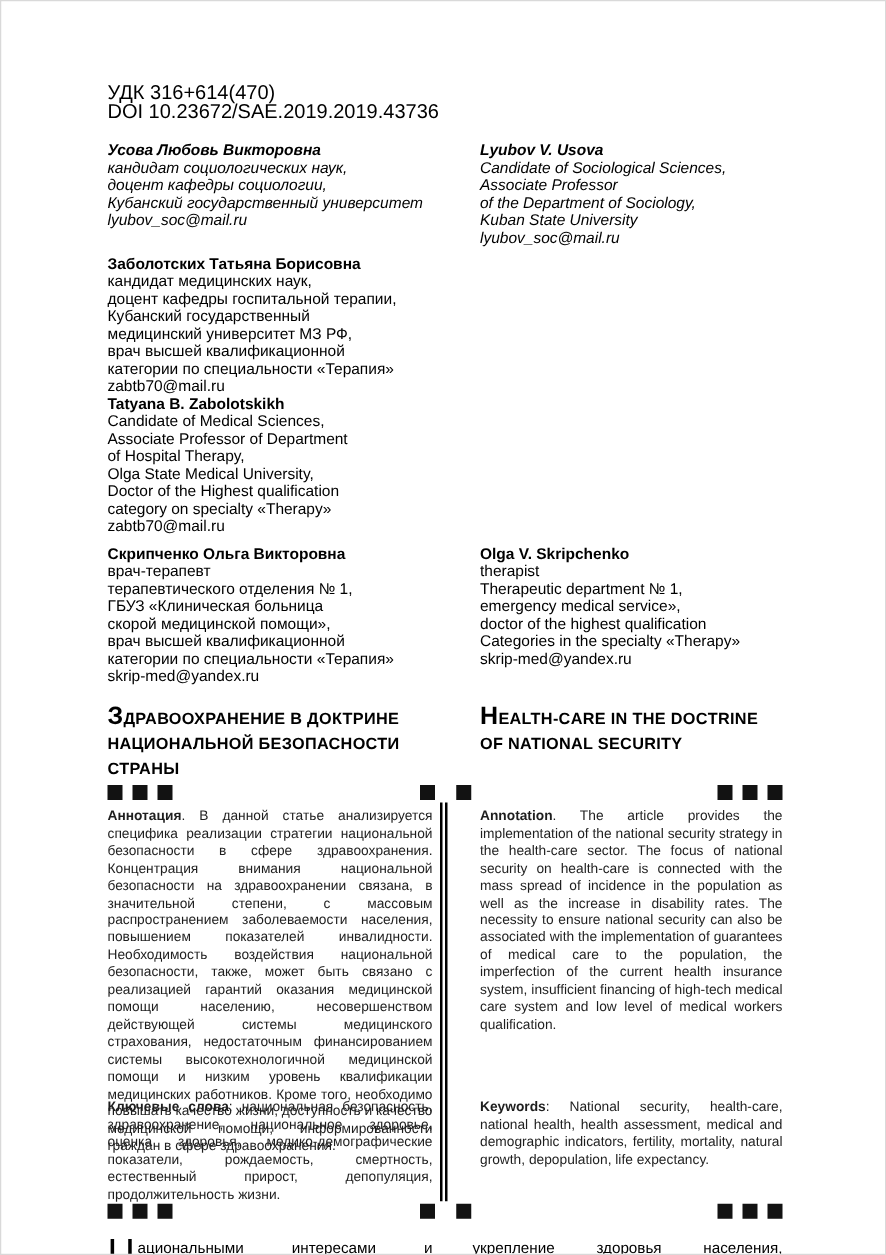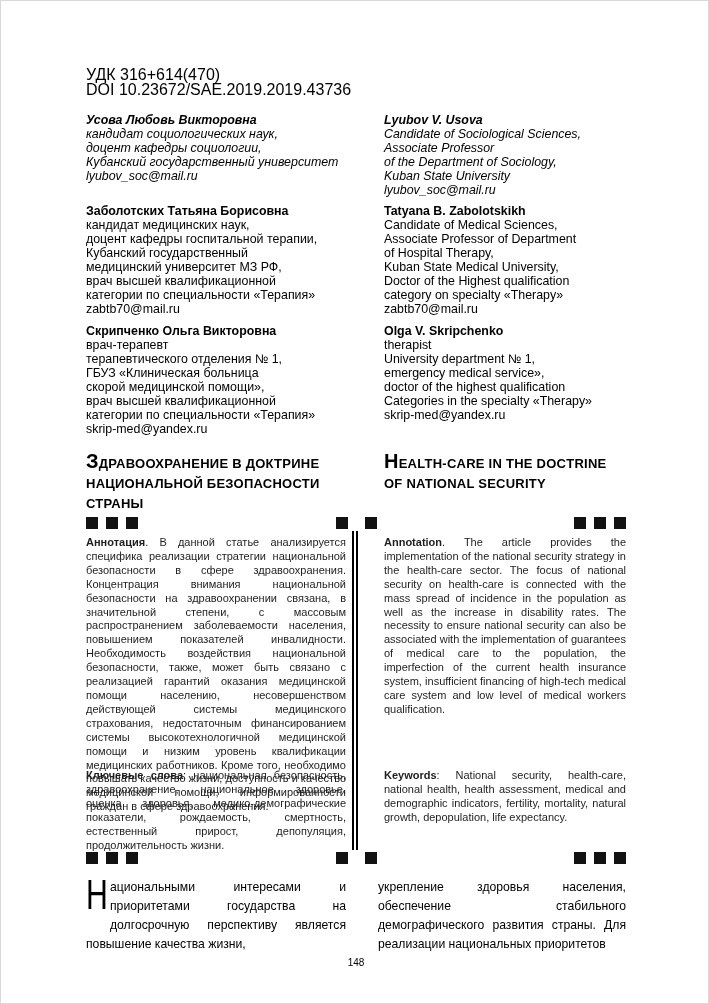--- a/index.html
+++ b/index.html
@@ -12,21 +12,21 @@
   .content { position:absolute; left:85px; top:66px; width:540px; }
 
   .udc { font-size:16px; line-height:15px; }
 
   .author-row { display:flex; }
   .author-row .col-ru { width:298px; }
   .author-row .col-en { flex:1; }
   .author { font-size:12.4px; line-height:14px; }
   .author .name { font-weight:bold; }
   .row1 { margin-top:16px;font-style:italic; }
-  .row2 { margin-top:7px; }
+  .row2 { margin-top:7px;flex-direction:column; }
   .row3 { margin-top:8px; }
 
   .title-row { display:flex; margin-top:15px; }
   .title-row .col-ru { width:298px; }
   .title-row .col-en { flex:1; }
   .title { font-weight:bold; font-size:13px; line-height:20px; letter-spacing:.25px; }
   .t-initial { font-size:20px; line-height:1; }
 
   .mid { position:relative; margin-top:3px; }
   .sep-row { display:flex; justify-content:space-between; align-items:center; height:12px; }
@@ -101,21 +101,21 @@
             <div>категории по специальности «Терапия»</div>
             <div>zabtb70@mail.ru</div>
           </div>
       </div>
       <div class="col-en author">
         <div class="name">Tatyana B. Zabolotskikh</div>
         <div>
             <div>Candidate of Medical Sciences,</div>
             <div>Associate Professor of Department</div>
             <div>of Hospital Therapy,</div>
-            <div>Kuban State Medical University,</div>
+            <div>Olga State Medical University,</div>
             <div>Doctor of the Highest qualification</div>
             <div>category on specialty «Therapy»</div>
             <div>zabtb70@mail.ru</div>
           </div>
       </div>
     </div>
 
     <div class="author-row row3">
       <div class="col-ru author">
         <div class="name">Скрипченко Ольга Викторовна</div>
@@ -126,21 +126,21 @@
             <div>скорой медицинской помощи»,</div>
             <div>врач высшей квалификационной</div>
             <div>категории по специальности «Терапия»</div>
             <div>skrip-med@yandex.ru</div>
           </div>
       </div>
       <div class="col-en author">
         <div class="name">Olga V. Skripchenko</div>
         <div>
             <div>therapist</div>
-            <div>University department № 1,</div>
+            <div>Therapeutic department № 1,</div>
             <div>emergency medical service»,</div>
             <div>doctor of the highest qualification</div>
             <div>Categories in the specialty «Therapy»</div>
             <div>skrip-med@yandex.ru</div>
           </div>
       </div>
     </div>
 
     <div class="title-row">
       <div class="col-ru title">

